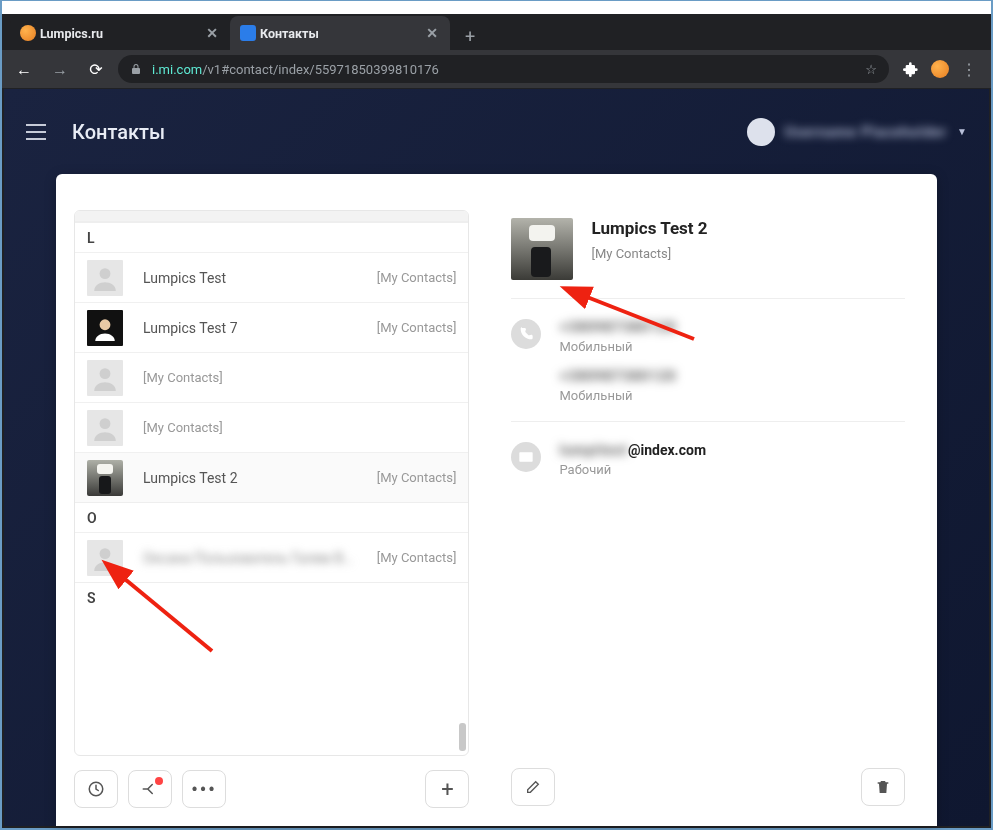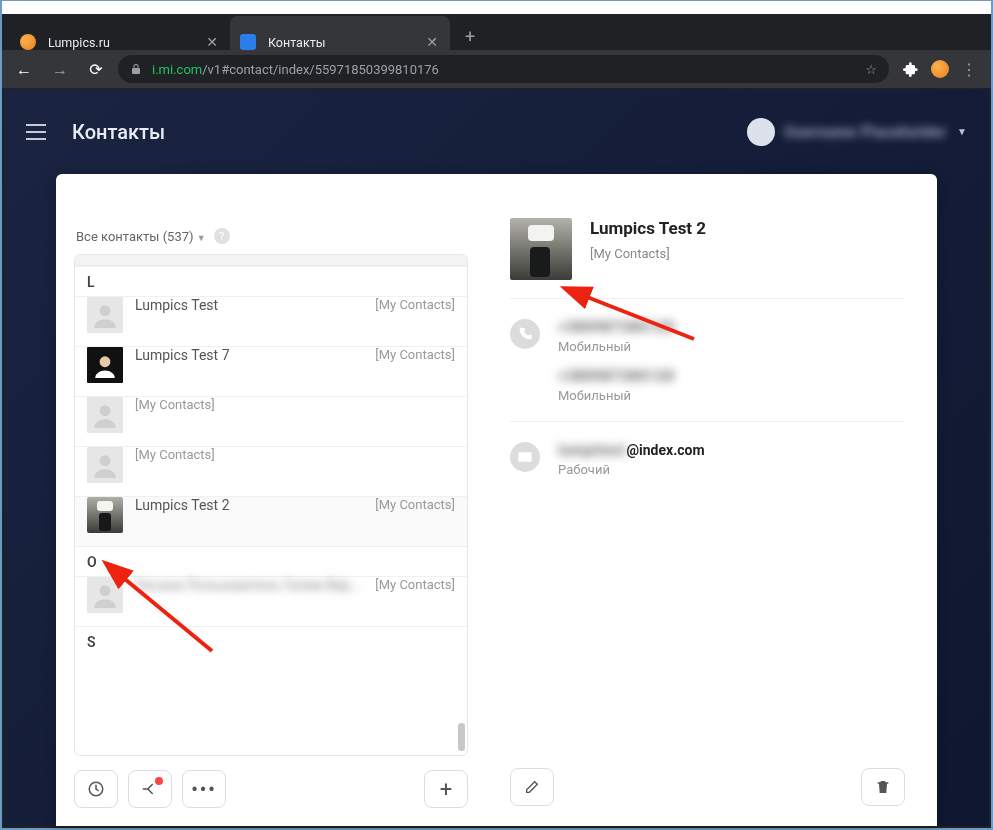--- a/index.html
+++ b/index.html
@@ -1,33 +1,33 @@
 <!DOCTYPE html>
 <html><head>
 <meta charset="utf-8">
 <style>
 * { margin: 0; padding: 0; box-sizing: border-box; font-family: -apple-system, BlinkMacSystemFont, "Segoe UI", Roboto, Arial, sans-serif; }
 body { width: 993px; height: 830px; background: #fff; overflow: hidden; position: relative; }
 .window-frame { width: 993px; height: 830px; border: 2px solid #6a9cc5; border-top-width: 1px; position: relative; background: #202124; }
 .titlebar { height: 13px; background: #fff; }
 .tabstrip { display: flex; height: 36px; background: #202124; align-items: flex-end; padding-left: 8px; position: relative; }
-.tab { height: 34px; display: flex; align-items: flex-end; gap: 12px; padding: 0 10px; border-radius: 8px 8px 0 0; font-size: 12.5px; color: #e8eaed; width: 220px; margin-right: 0; position: relative; }
+.tab { height: 34px; display: flex; align-items: center; gap: 4px; padding: 0 10px; border-radius: 8px 8px 0 0; font-size: 12.5px; color: #e8eaed; width: 220px; margin-right: 0; position: relative; font-weight: bold; }
 .tab.bg { background: #202124; }
 .tab.active { background: #35363a; }
 .tab .fav { width: 16px; height: 16px; border-radius: 50%; flex: 0 0 16px; }
 .tab .fav.orange { background: radial-gradient(circle at 35% 35%, #ffb24d, #e67e22); }
 .tab .fav.blue { background: #2b7de9; border-radius: 3px; }
 .tab .title { flex: 1; white-space: nowrap; overflow: hidden; text-overflow: ellipsis; }
 .tab .x { width: 16px; height: 16px; display: flex; align-items: center; justify-content: center; color: #9aa0a6; font-size: 14px; }
 .newtab { width: 28px; height: 28px; display: flex; align-items: center; justify-content: center; color: #9aa0a6; font-size: 18px; margin-left: 6px; }
 .addrbar { height: 38px; background: #35363a; display: flex; align-items: center; padding: 0 8px; gap: 8px; }
 .nav-ico { width: 28px; height: 28px; display: flex; align-items: center; justify-content: center; color: #9aa0a6; font-size: 16px; }
 .nav-ico.enabled { color: #fff; }
 .urlbox { flex: 1; height: 28px; background: #202124; border-radius: 14px; display: flex; align-items: center; padding: 0 12px; gap: 10px; color: #9aa0a6; font-size: 13px; }
-.urlbox .dom { color: #22c55e; }
+.urlbox .dom { color: #5eead4; }
 .right-icons { display: flex; gap: 6px; align-items: center; }
 .right-icons .dot { width: 18px; height: 18px; border-radius: 50%; background: radial-gradient(circle at 35% 35%, #ffb24d, #e67e22); }
 .page { position: absolute; top: 88px; left: 2px; right: 2px; bottom: 2px; background: linear-gradient(135deg, #1a2340 0%, #0f1730 100%); }
 .app-header { height: 85px; display: flex; align-items: center; padding: 0 22px; color: #fff; justify-content: space-between; }
 .app-left { display: flex; align-items: center; gap: 26px; }
 .menu-icon { display: flex; flex-direction: column; gap: 5px; }
 .menu-icon span { width: 20px; height: 2px; background: #c6cbd8; display: block; }
 .app-title { font-size: 20px; font-weight: 500; color: #e8ecf5; }
 .user-area { display: flex; align-items: center; gap: 10px; color: #b8c0da; font-weight: 600; }
 .user-area .av { width: 28px; height: 28px; border-radius: 50%; background: #dde1ec; }
@@ -35,21 +35,21 @@
 .panel { position: absolute; top: 85px; left: 52px; right: 52px; bottom: 0; background: #fff; border-radius: 6px 6px 0 0; display: flex; box-shadow: 0 2px 12px rgba(0,0,0,.25); }
 .left-col { flex: 0 0 430px; display: flex; flex-direction: column; padding: 36px 18px 18px 18px; position: relative; }
 .search { height: 44px; background: #f6f6f6; border: 1px solid #eee; border-radius: 22px; display: flex; align-items: center; padding: 0 16px; gap: 10px; color: #b3b3b3; font-size: 14px; }
 .search svg { width: 16px; height: 16px; fill: #b3b3b3; }
 .filter-row { display: flex; align-items: center; gap: 8px; margin: 18px 2px 10px; color: #666; font-size: 13px; }
 .filter-row .caret { font-size: 9px; color: #999; }
 .help { width: 16px; height: 16px; border-radius: 50%; background: #e0e0e0; color: #fff; font-size: 11px; display: flex; align-items: center; justify-content: center; }
 .list { border: 1px solid #e7e7e7; border-radius: 6px; flex: 1; overflow: hidden; position: relative; }
 .row-top { height: 11px; background: #f3f3f3; border-bottom: 1px solid #eee; }
 .sect { height: 30px; display: flex; align-items: center; padding: 0 12px; font-weight: 600; color: #444; font-size: 14px; border-top: 1px solid #eee; background: #fff; }
-.item { height: 50px; display: flex; align-items: flex-start; padding: 0 12px; gap: 12px; border-top: 1px solid #f0f0f0; background: #fff; }
+.item { height: 50px; display: flex; align-items: center; padding: 0 12px; gap: 20px; border-top: 1px solid #f0f0f0; background: #fff; }
 .item.sel { background: #fafafa; }
 .item .av { width: 36px; height: 36px; background: #e6e6e6; border-radius: 1px; display: flex; align-items: center; justify-content: center; }
 .item .av svg { width: 26px; height: 26px; fill: #cfcfcf; }
 .item .av.dark { background: #111; }
 .item .av.photo { background: linear-gradient(180deg, #aeb0a7 0, #3a3a38 100%); border-radius: 2px; position: relative; overflow: hidden; }
 .item .av.photo::after { content:''; position:absolute; top:4px; left:10px; width:16px; height:10px; background:#f5f5f0; border-radius:3px; }
 .item .av.photo::before { content:''; position:absolute; bottom:2px; left:12px; width:12px; height:18px; background:#17181a; border-radius:3px; }
 .item .nm { flex: 1; color: #555; font-size: 14px; white-space: nowrap; overflow: hidden; text-overflow: ellipsis; }
 .item .nm.blur { filter: blur(4px); color:#888; }
 .item .gp { color: #999; font-size: 13px; }
@@ -143,24 +143,20 @@
       </div>
       <div class="user-area">
         <div class="av"></div>
         <div class="nm">Username Placeholder</div>
         <span style="font-size:10px;">▼</span>
       </div>
     </div>
 
     <div class="panel">
       <div class="left-col">
-        <div class="filter-row">
-          <span><span>Все контакты (537)</span> <span class="caret">▼</span></span>
-          <span class="help">?</span>
-        </div>
 
         <div class="list">
           <div class="row-top"></div>
           <div class="sect">L</div>
 
           <div class="item">
             <div class="av">
                 <svg viewBox="0 0 24 24">
                   <circle cx="12" cy="8" r="5"></circle>
                   <path d="M2 24c0-5 5-8 10-8s10 3 10 8"></path>

